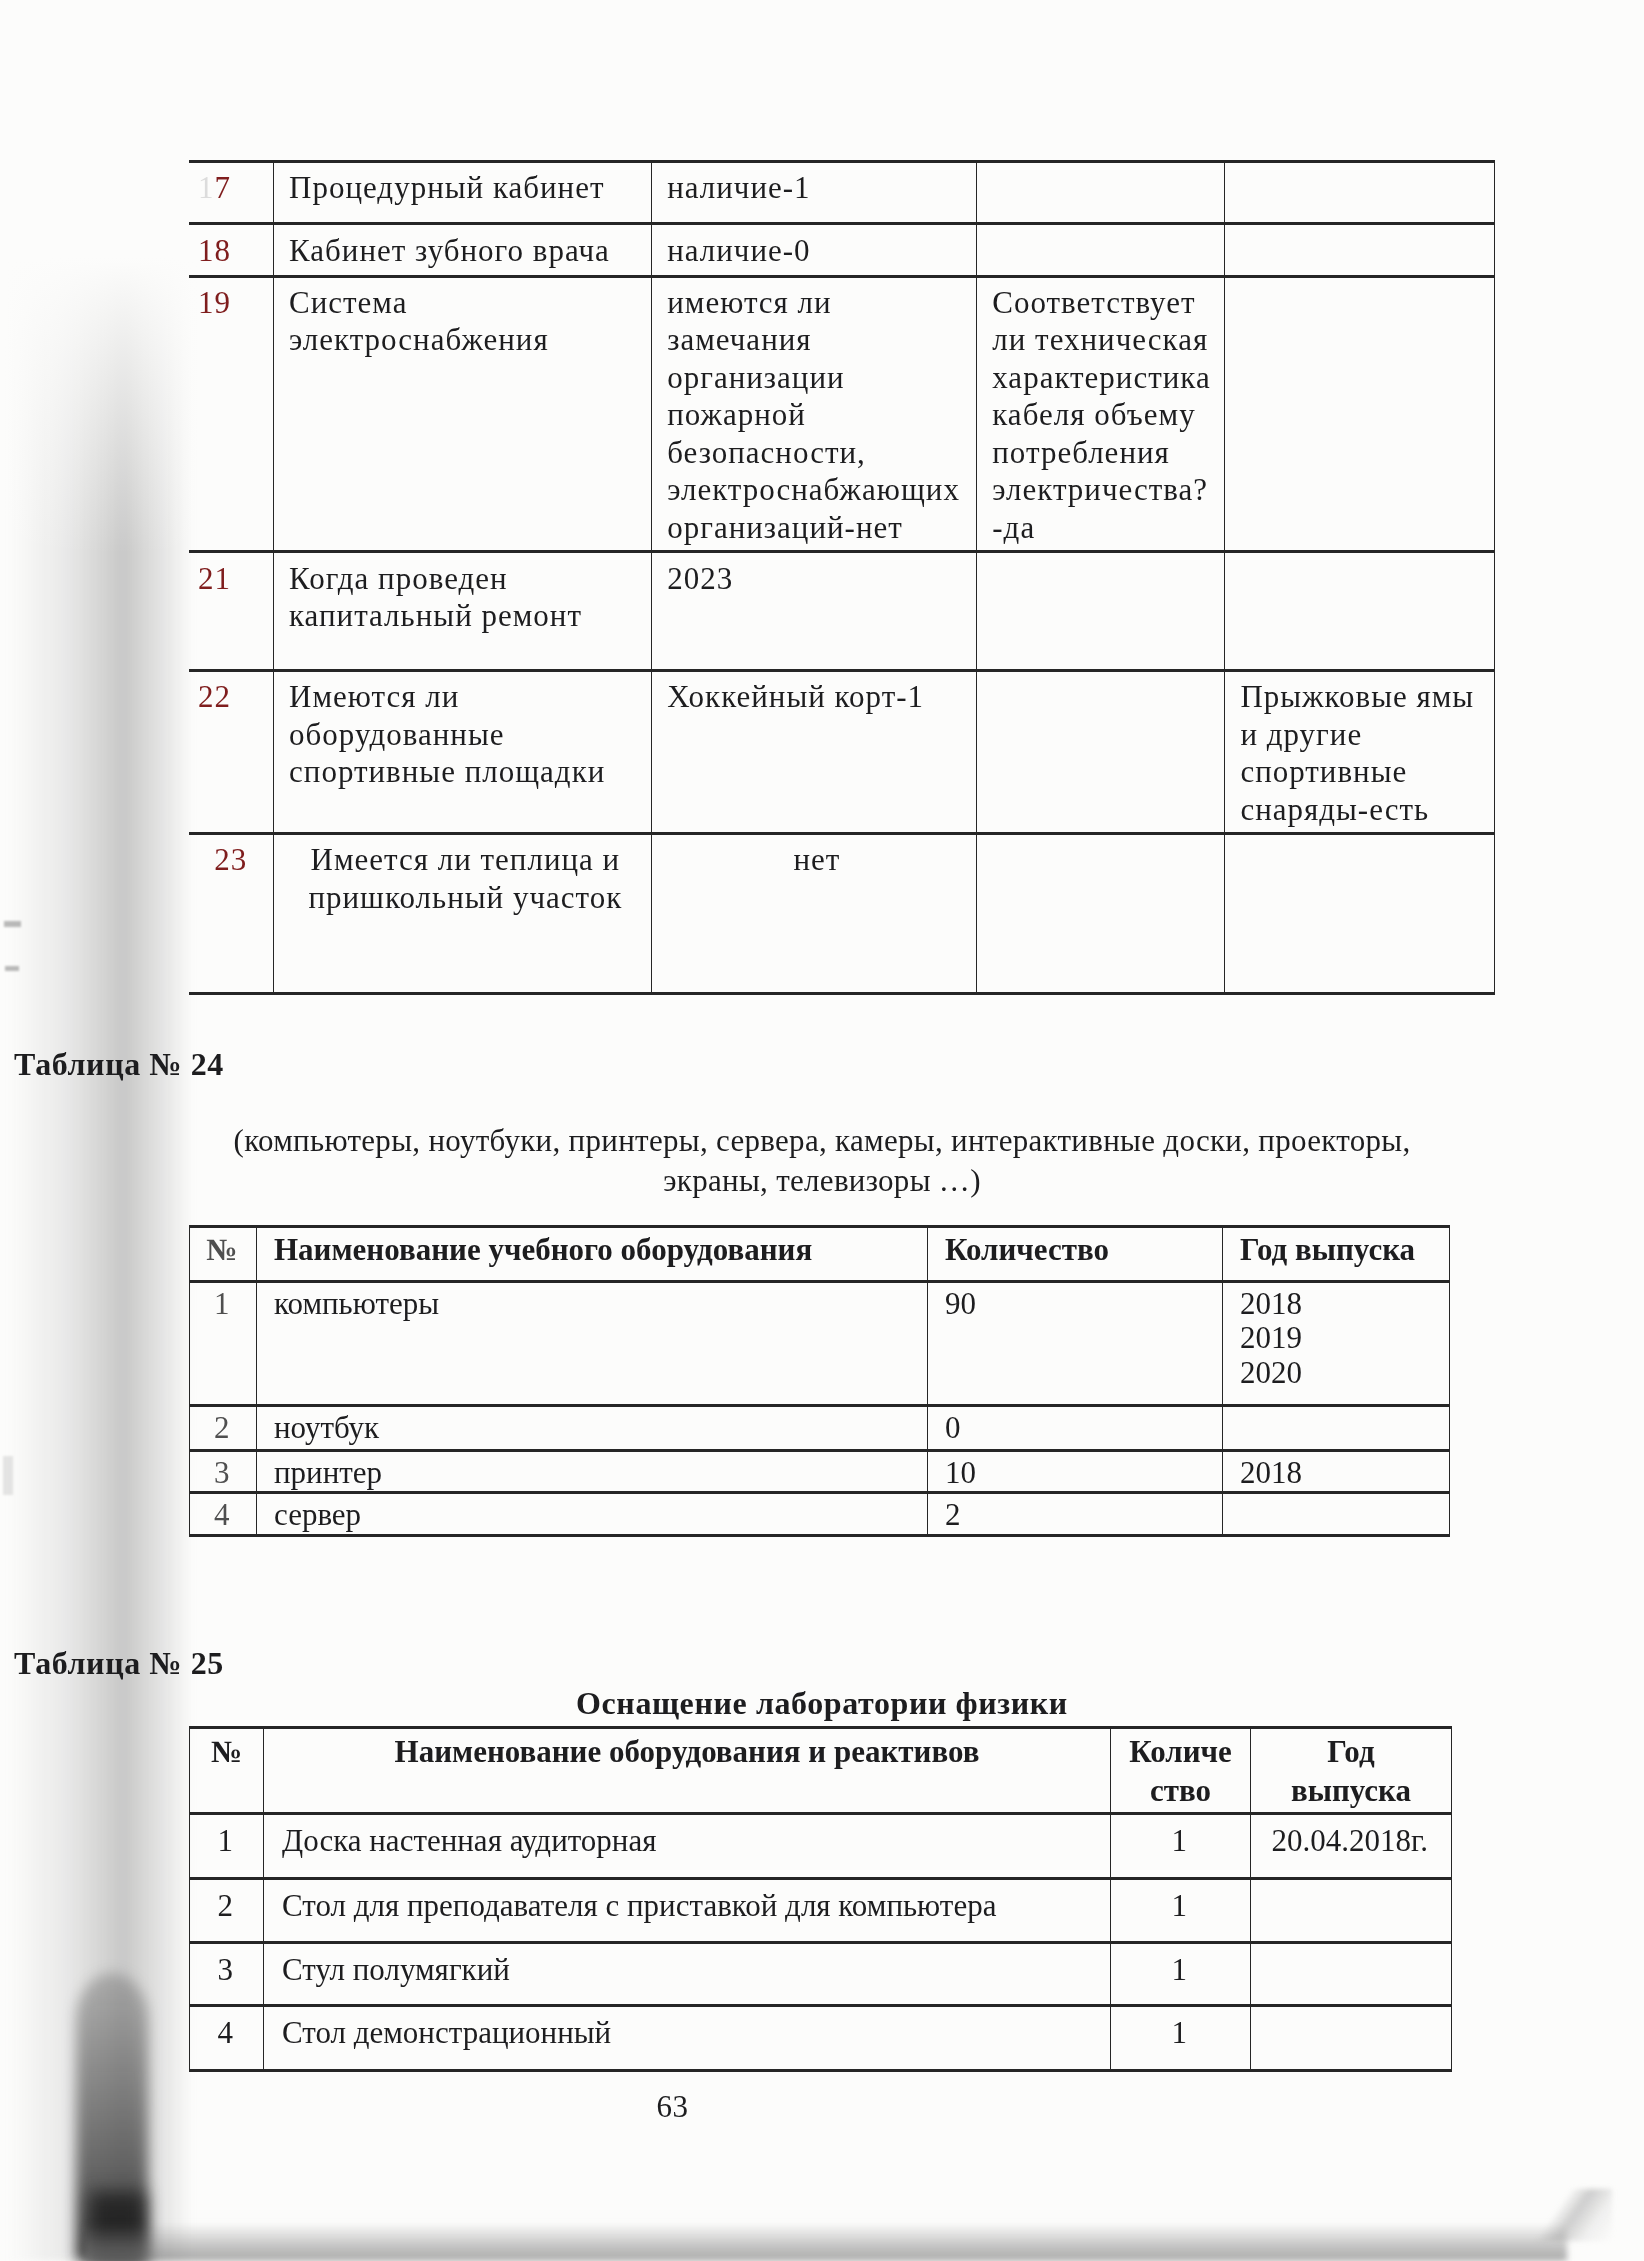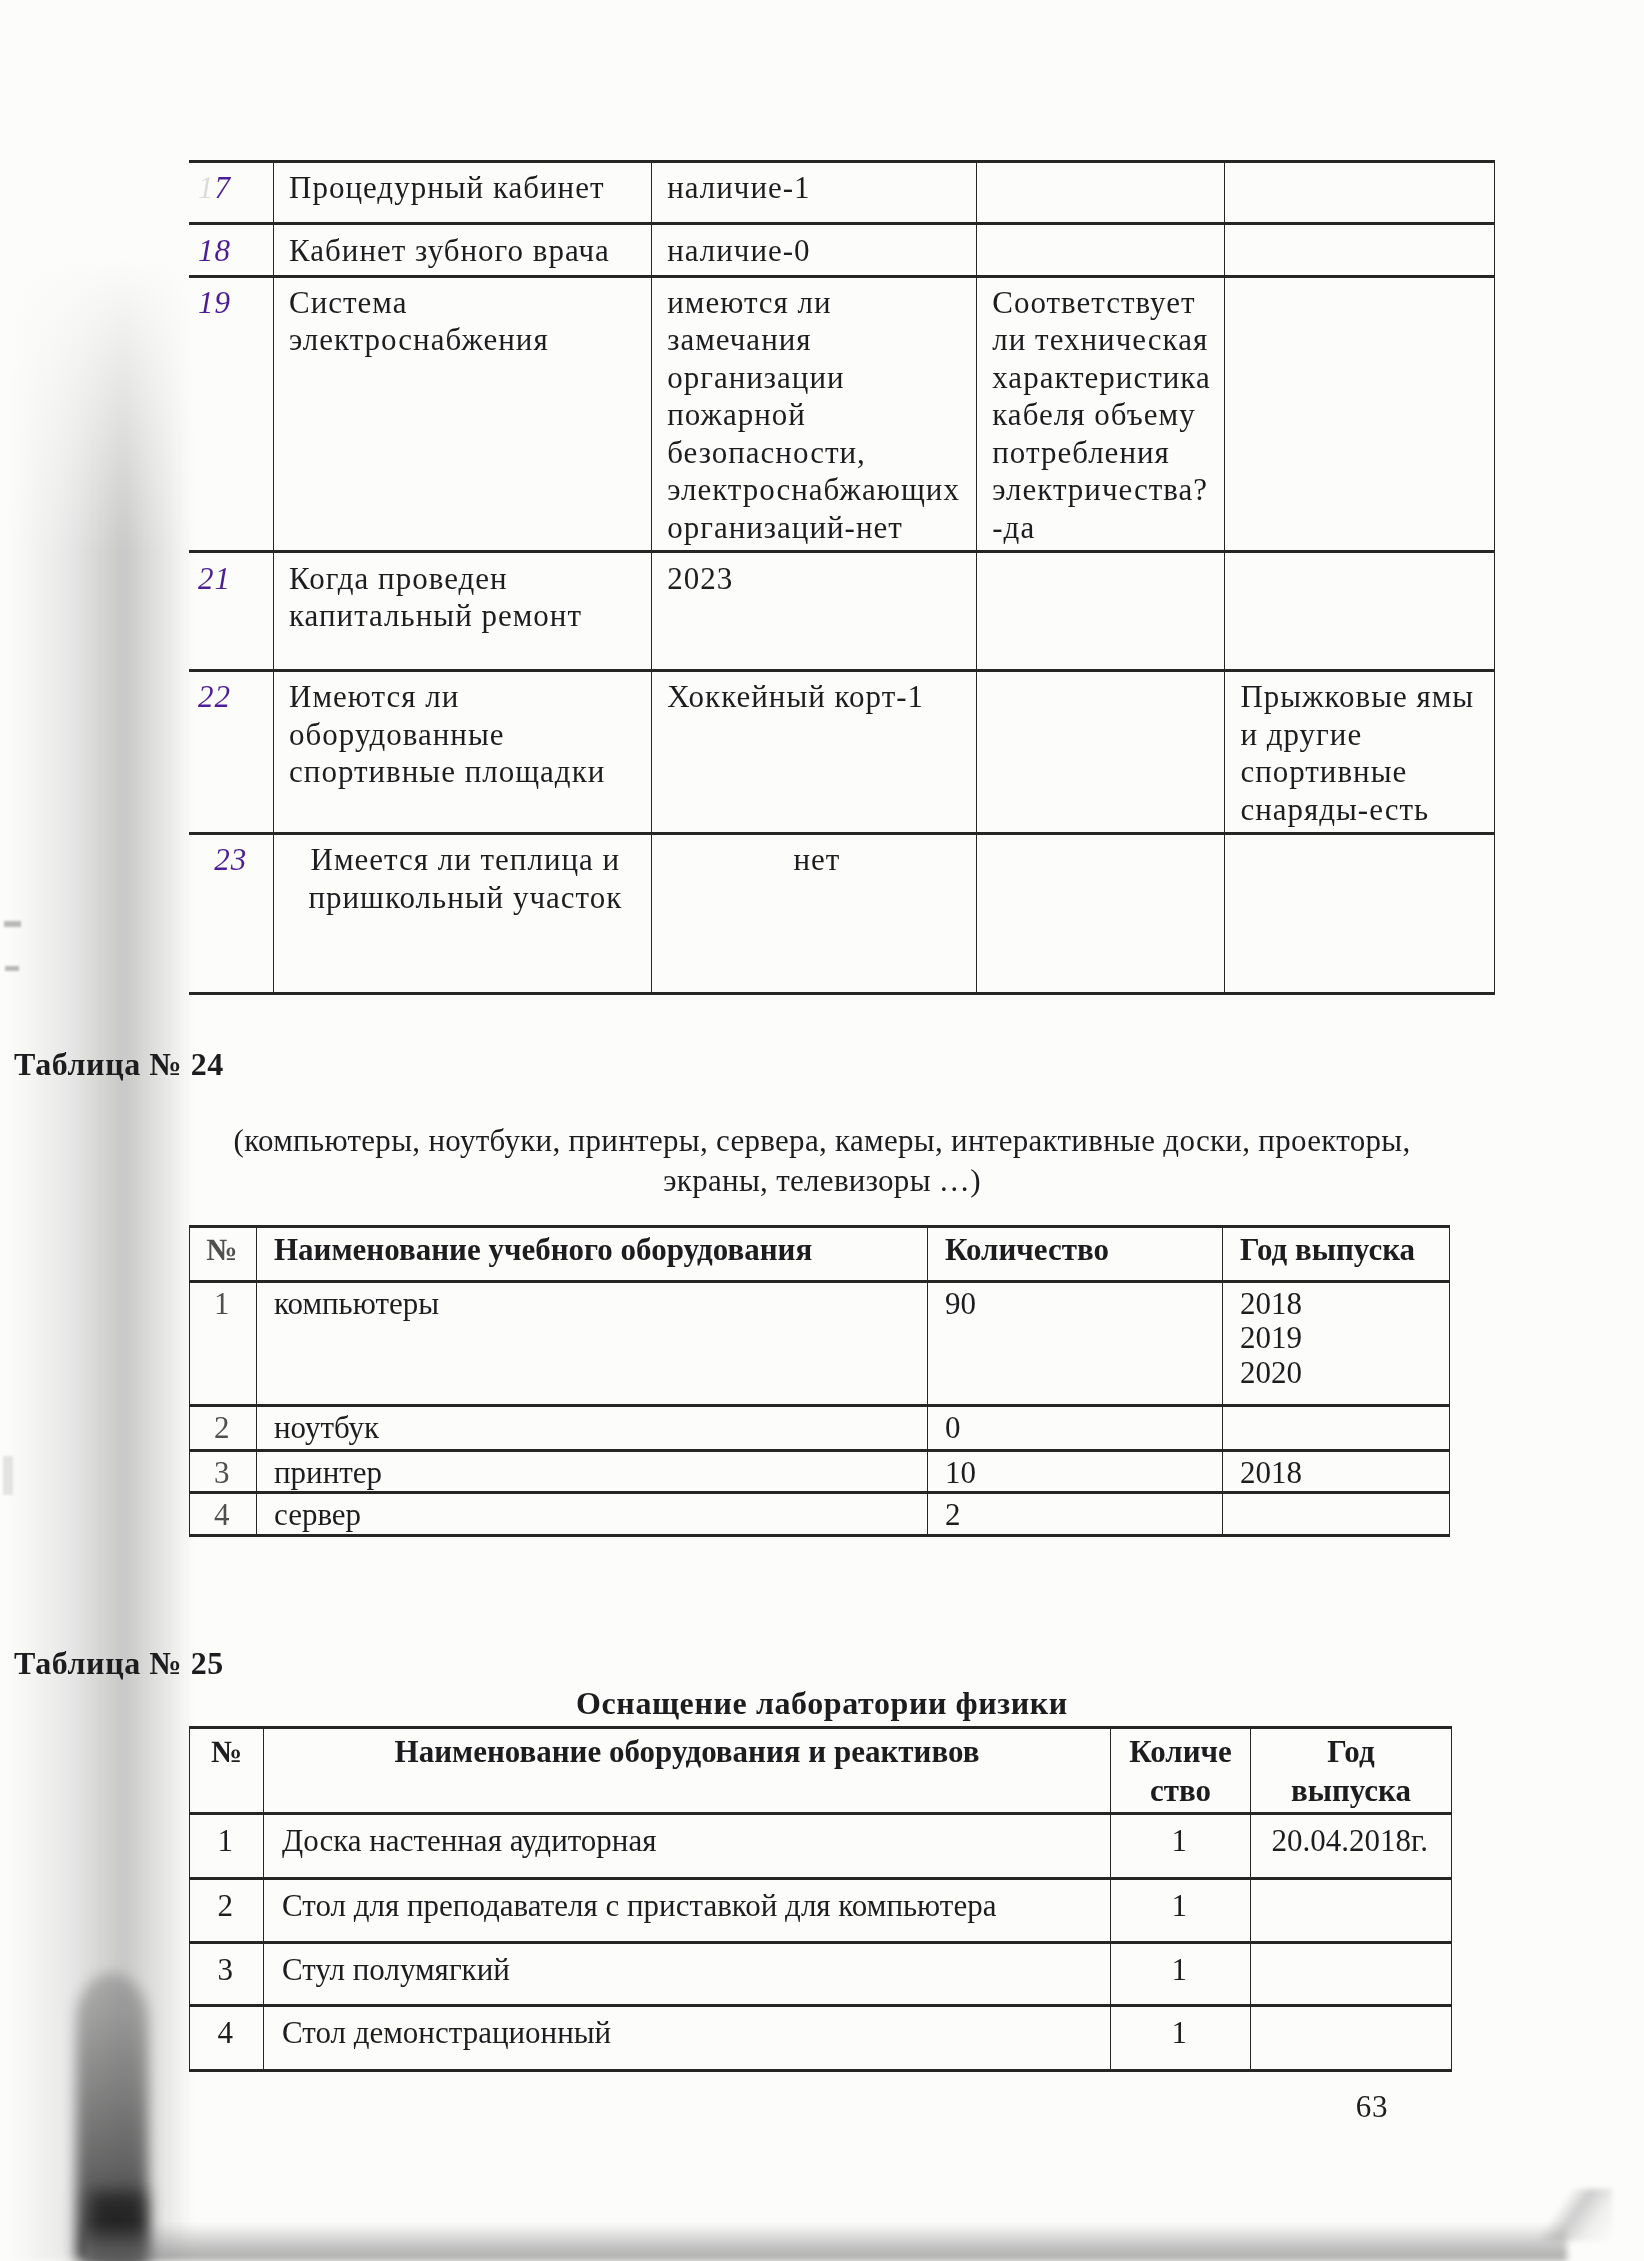--- a/index.html
+++ b/index.html
@@ -53,21 +53,21 @@
 
   
   table{border-collapse:collapse;table-layout:fixed;position:absolute;}
   td,th{vertical-align:top;font-weight:normal;text-align:left;
         border:1.9px solid #262626;border-top-width:3.2px;border-bottom-width:3.2px;
         overflow-wrap:anywhere;white-space:pre-line;}
 
   
   .t-main{left:189px;top:160px;width:1306px;font-size:31px;line-height:1.21;letter-spacing:1px;}
   .t-main td{padding:6.4px 9px 3.9px 15.5px;}
-  .t-main td.cell-num{padding-left:9px;color:#4c1d95;font-style:italic;}
+  .t-main td.cell-num{padding-left:9px;color:#7f1d1d;}
   .t-main td.cell-num,.t-main tr td:first-child{border-left:none;}
   .t-main tr:nth-child(1) td{height:49px;}
   .t-main tr:nth-child(2) td{height:39px;}
   .t-main tr:nth-child(3) td{height:258px;}
   .t-main tr:nth-child(4) td{height:105px;}
   .t-main tr:nth-child(5) td{height:70px;}
   .t-main tr:nth-child(6) td{height:147px;text-align:center;}
   .t-main tr:nth-child(7) td{height:77px;}
   .num-faded::first-letter{color:rgba(110,110,110,0.22);}
 
@@ -96,22 +96,22 @@
   
   .t25{left:189px;top:1726px;width:1262px;font-size:31px;line-height:1.25;}
   .t25 th{font-weight:bold;text-align:center;padding:3.9px 5.2px 1.3px 5.2px;height:72px;}
   .t25 td{padding:7.7px 6.4px 1.3px 18px;}
   .t25 .cell-center{text-align:center;padding-left:3.9px;}
   .t25 tr:nth-child(2) td{height:53px;}
   .t25 tr:nth-child(3) td{height:52px;}
   .t25 tr:nth-child(4) td{height:51px;}
   .t25 tr:nth-child(5) td{height:53px;}
 
-  .page-number{position:absolute;left:0;top:2089px;width:1345px;text-align:right;
-               font-size:31px;letter-spacing:0.6px;margin-left:43px;}
+  .page-number{position:absolute;left:0;top:2089px;width:1345px;text-align:center;
+               font-size:31px;letter-spacing:0.6px;}
 </style>
 </head>
 <body>
 
 <div class="page">
 
   <div class="binding-shadow"></div>
   <div class="binding-fade-top"></div>
   <div class="binding-dark-lower"></div>
   <div class="binding-tip"></div>

